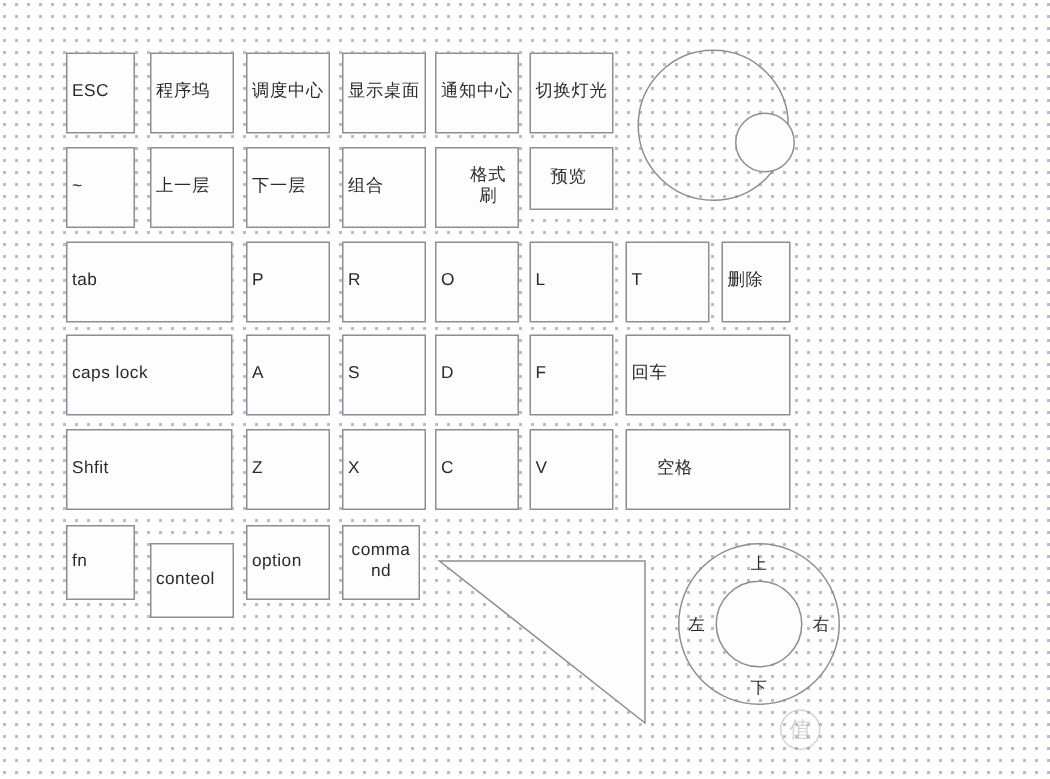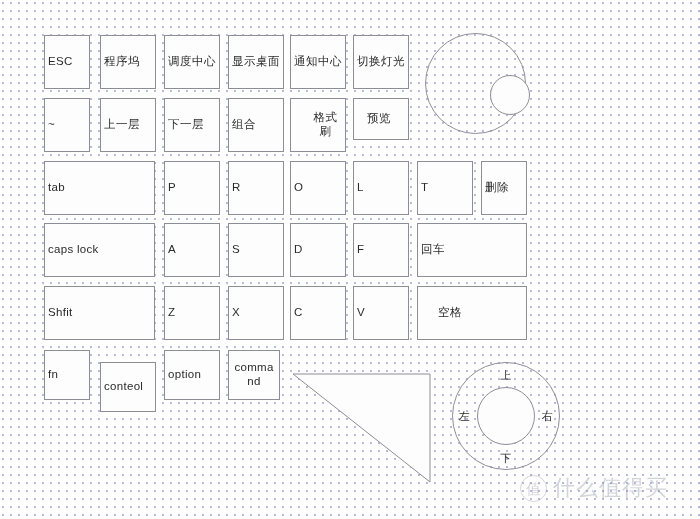--- a/index.html
+++ b/index.html
@@ -236,16 +236,15 @@
 
   <div id="dpad-outer" class="circle hollow" style="left: 452px; top: 362px; width: 108px; height: 108px;"></div>
   <div id="dpad-inner" class="circle" style="left: 477px; top: 387px; width: 58px; height: 58px;"></div>
   <div class="dpad-label" id="dpad-up" style="width: 16px; left: 498px; top: 367.5px;">上</div>
   <div class="dpad-label" id="dpad-left" style="width: 16px; left: 456.5px; top: 409px;">左</div>
   <div class="dpad-label" id="dpad-right" style="width: 16px; left: 539.5px; top: 409px;">右</div>
   <div class="dpad-label" id="dpad-down" style="width: 16px; left: 498px; top: 450.5px;">下</div>
 
   <div id="watermark" style="left: 520px; top: 473px;">
     <div id="watermark-mark" style="color: rgb(111, 111, 134); border-color: rgb(111, 111, 134);">值</div>
-    <div id="watermark-text" style="color: rgb(111, 111, 134);">什么值得买</div>
   </div>
 
 </div>
 
 </body></html>

